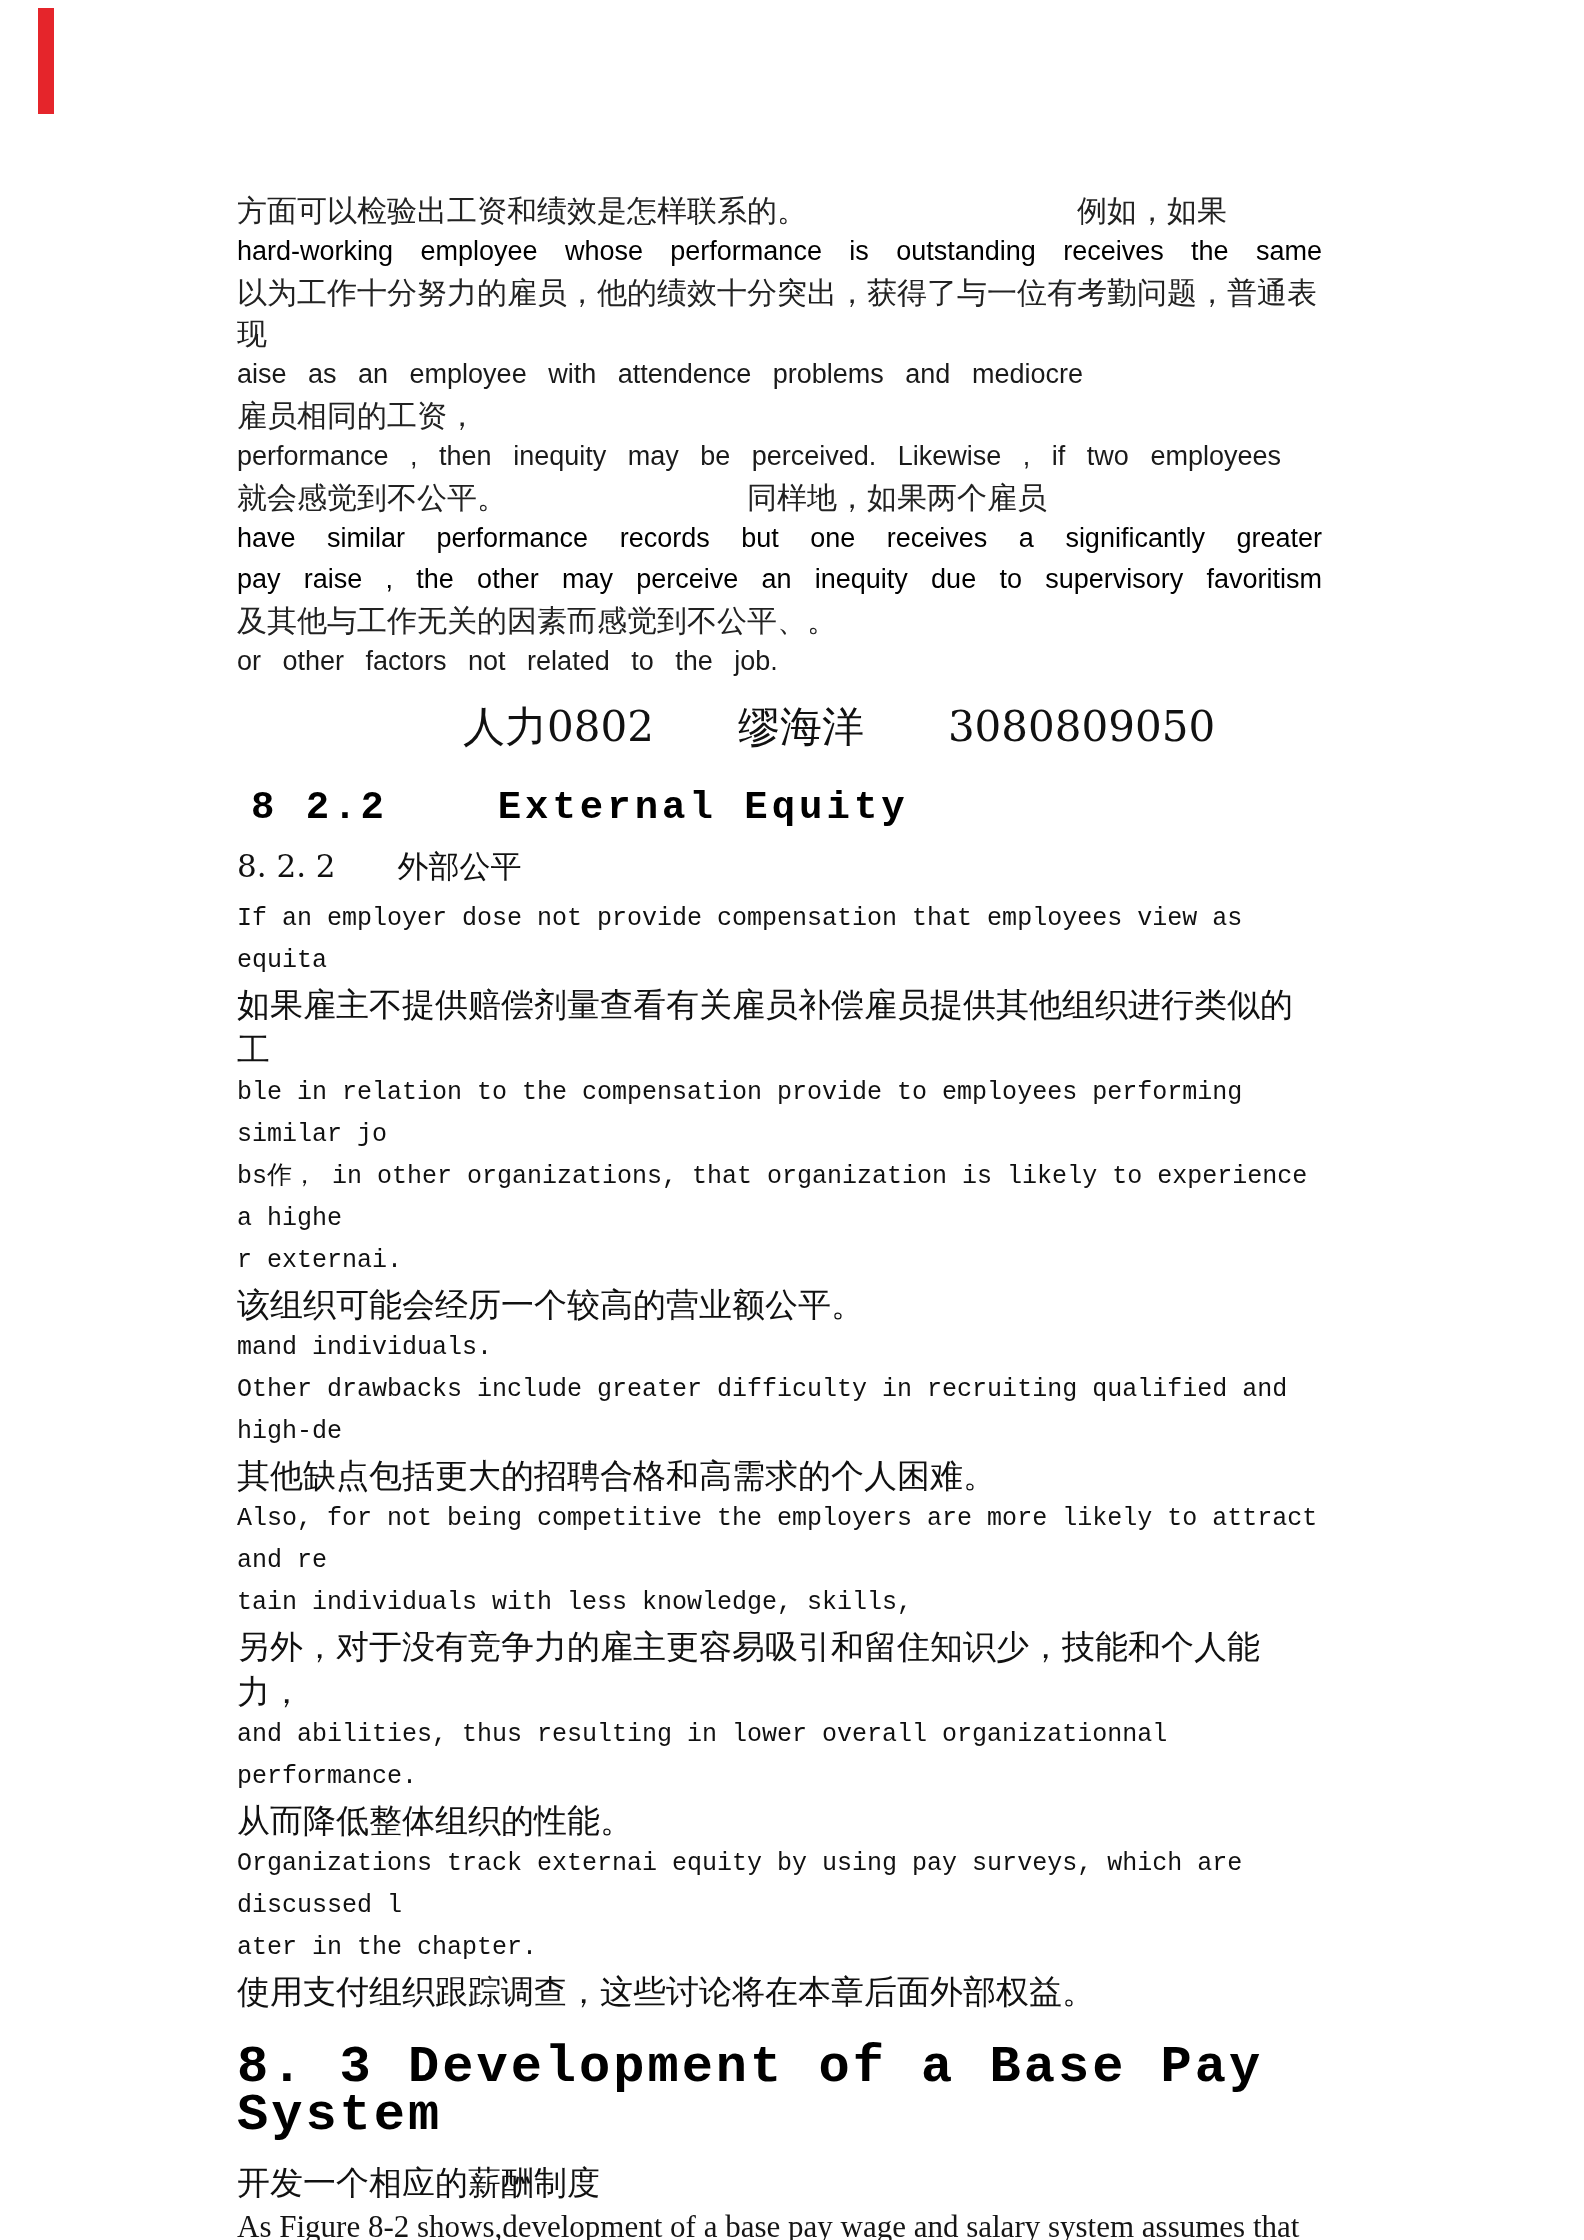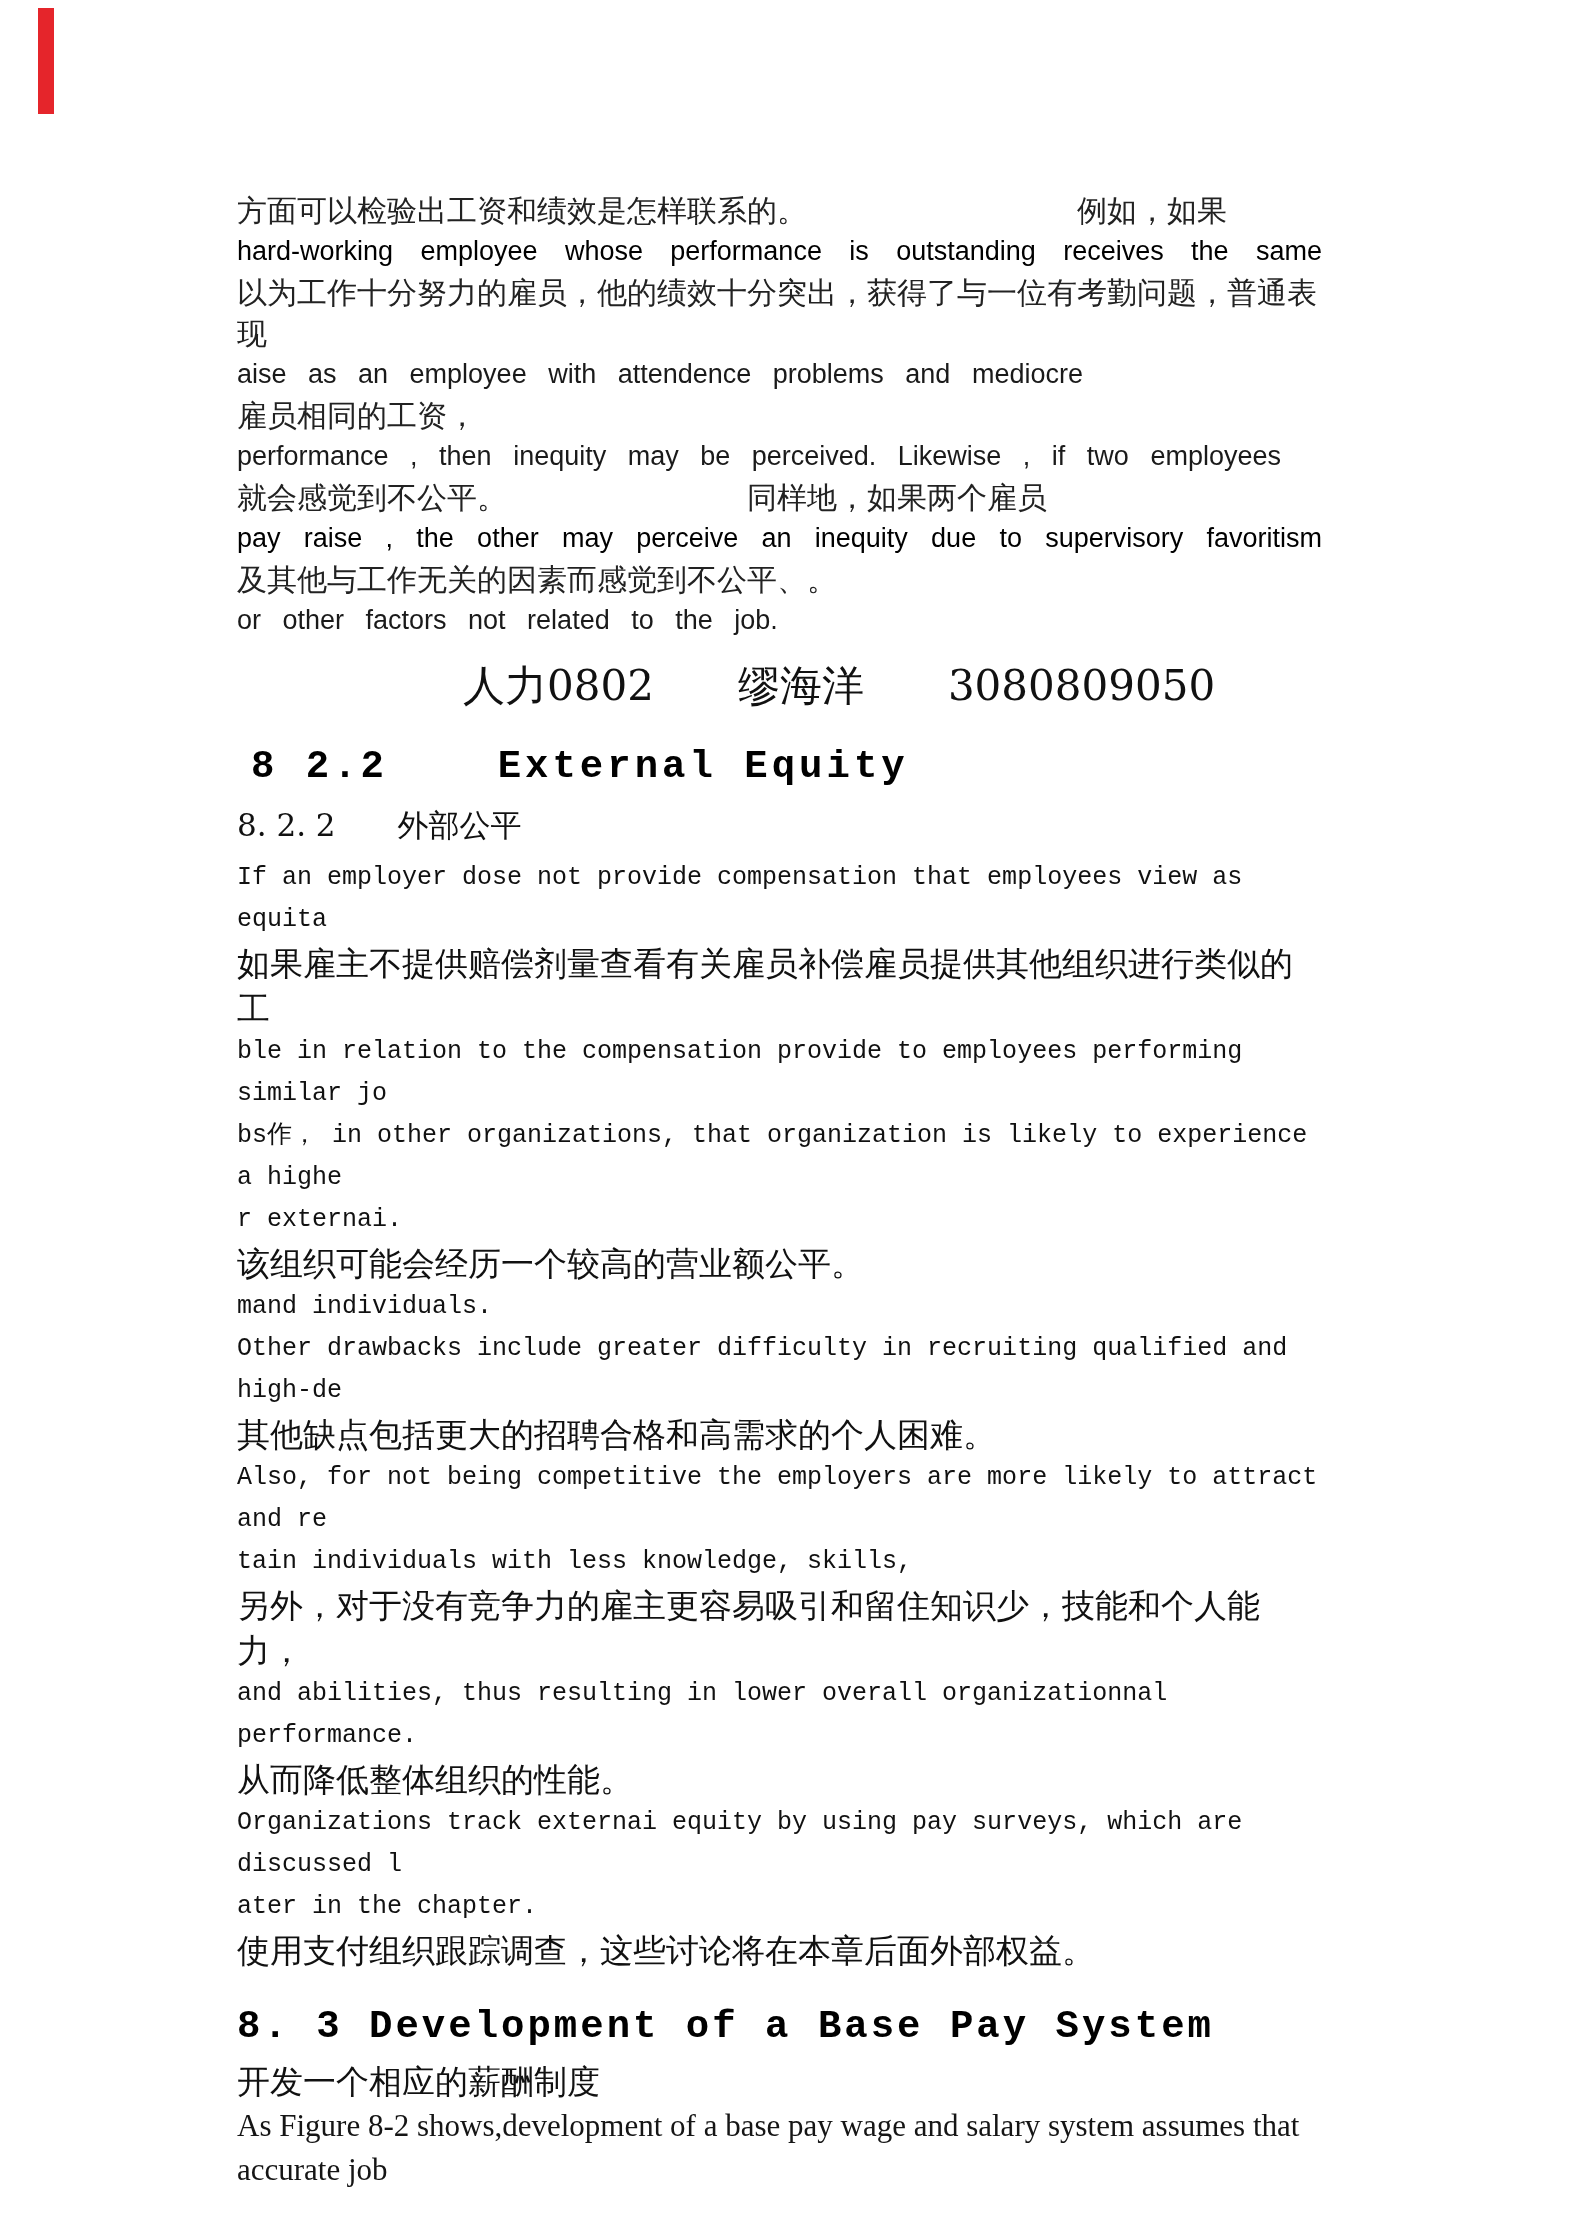--- a/index.html
+++ b/index.html
@@ -27,22 +27,22 @@
   
   .en{font-family:"Liberation Sans",sans-serif;font-size:27px;line-height:41px;word-spacing:14px;color:#1a1a1a;white-space:normal;}
   
   .en-full{font-family:"Liberation Sans",sans-serif;font-size:27px;line-height:41px;color:#000000;
            white-space:normal;text-align:justify;text-align-last:justify;word-spacing:6px;}
   
   .name{font-family:"DejaVu Serif",serif;font-size:42px;line-height:62px;padding-left:226px;margin:14px 0 8px 0;color:#111;}
   
   .h1{font-family:"Liberation Mono",monospace;font-weight:bold;font-size:39px;line-height:48px;
       letter-spacing:4px;margin:26px 0 14px 0;padding-left:14px;color:#000;}
-  .h1b{font-family:"Liberation Mono",monospace;font-weight:bold;font-size:39px;line-height:48px;
-      letter-spacing:3px;margin:30px 0 8px 0;color:#000;}
+  .h1b{font-family:"Liberation Mono",monospace;font-weight:bold;font-size:52px;line-height:48px;
+      letter-spacing:3px;margin:30px 0 20px 0;color:#000;}
   
   .sub{font-family:"DejaVu Serif",serif;font-size:31px;line-height:40px;margin-bottom:12px;color:#111;}
   
   .mono{font-family:"Liberation Mono",monospace;font-size:25px;line-height:42px;color:#111;white-space:normal;}
   
   .cn34{font-family:"DejaVu Serif",serif;font-size:33px;line-height:45px;color:#111;}
   
   .serif{font-family:"Liberation Serif",serif;font-size:31px;line-height:44px;color:#151515;white-space:normal;}
 </style>
 </head>
@@ -51,20 +51,21 @@
 <div class="page" style="background: rgb(255, 255, 255);">
   <div class="red-marker" style="background: rgb(229, 37, 43);"></div>
   <div class="content">
       <div class="line cn">方面可以检验出工资和绩效是怎样联系的。　　　　　　　　　例如，如果</div>
       <div class="line en-full">hard-working employee whose performance is outstanding receives the same</div>
       <div class="line cn">以为工作十分努力的雇员，他的绩效十分突出，获得了与一位有考勤问题，普通表现</div>
       <div class="line en">aise as an employee with attendence problems and mediocre</div>
       <div class="line cn">雇员相同的工资，</div>
       <div class="line en">performance , then inequity may be perceived. Likewise , if two employees</div>
       <div class="line cn">就会感觉到不公平。　　　　　　　　同样地，如果两个雇员</div>
+      <div class="line en-full">have similar performance records but one receives a significantly greater</div>
       <div class="line en-full">pay raise , the other may perceive an inequity due to supervisory favoritism</div>
       <div class="line cn">及其他与工作无关的因素而感觉到不公平、。</div>
       <div class="line en">or other factors not related to the job.</div>
       <div class="line name">人力0802　　缪海洋　　3080809050</div>
       <div class="line h1">8 2.2    External Equity</div>
       <div class="line sub">8. 2. 2　　外部公平</div>
       <div class="line mono">If an employer dose not provide compensation that employees view as equita</div>
       <div class="line cn34">如果雇主不提供赔偿剂量查看有关雇员补偿雇员提供其他组织进行类似的工</div>
       <div class="line mono">ble in relation to the compensation provide to employees performing similar jo</div>
       <div class="line mono">bs作， in other organizations, that organization is likely to experience a highe</div>

